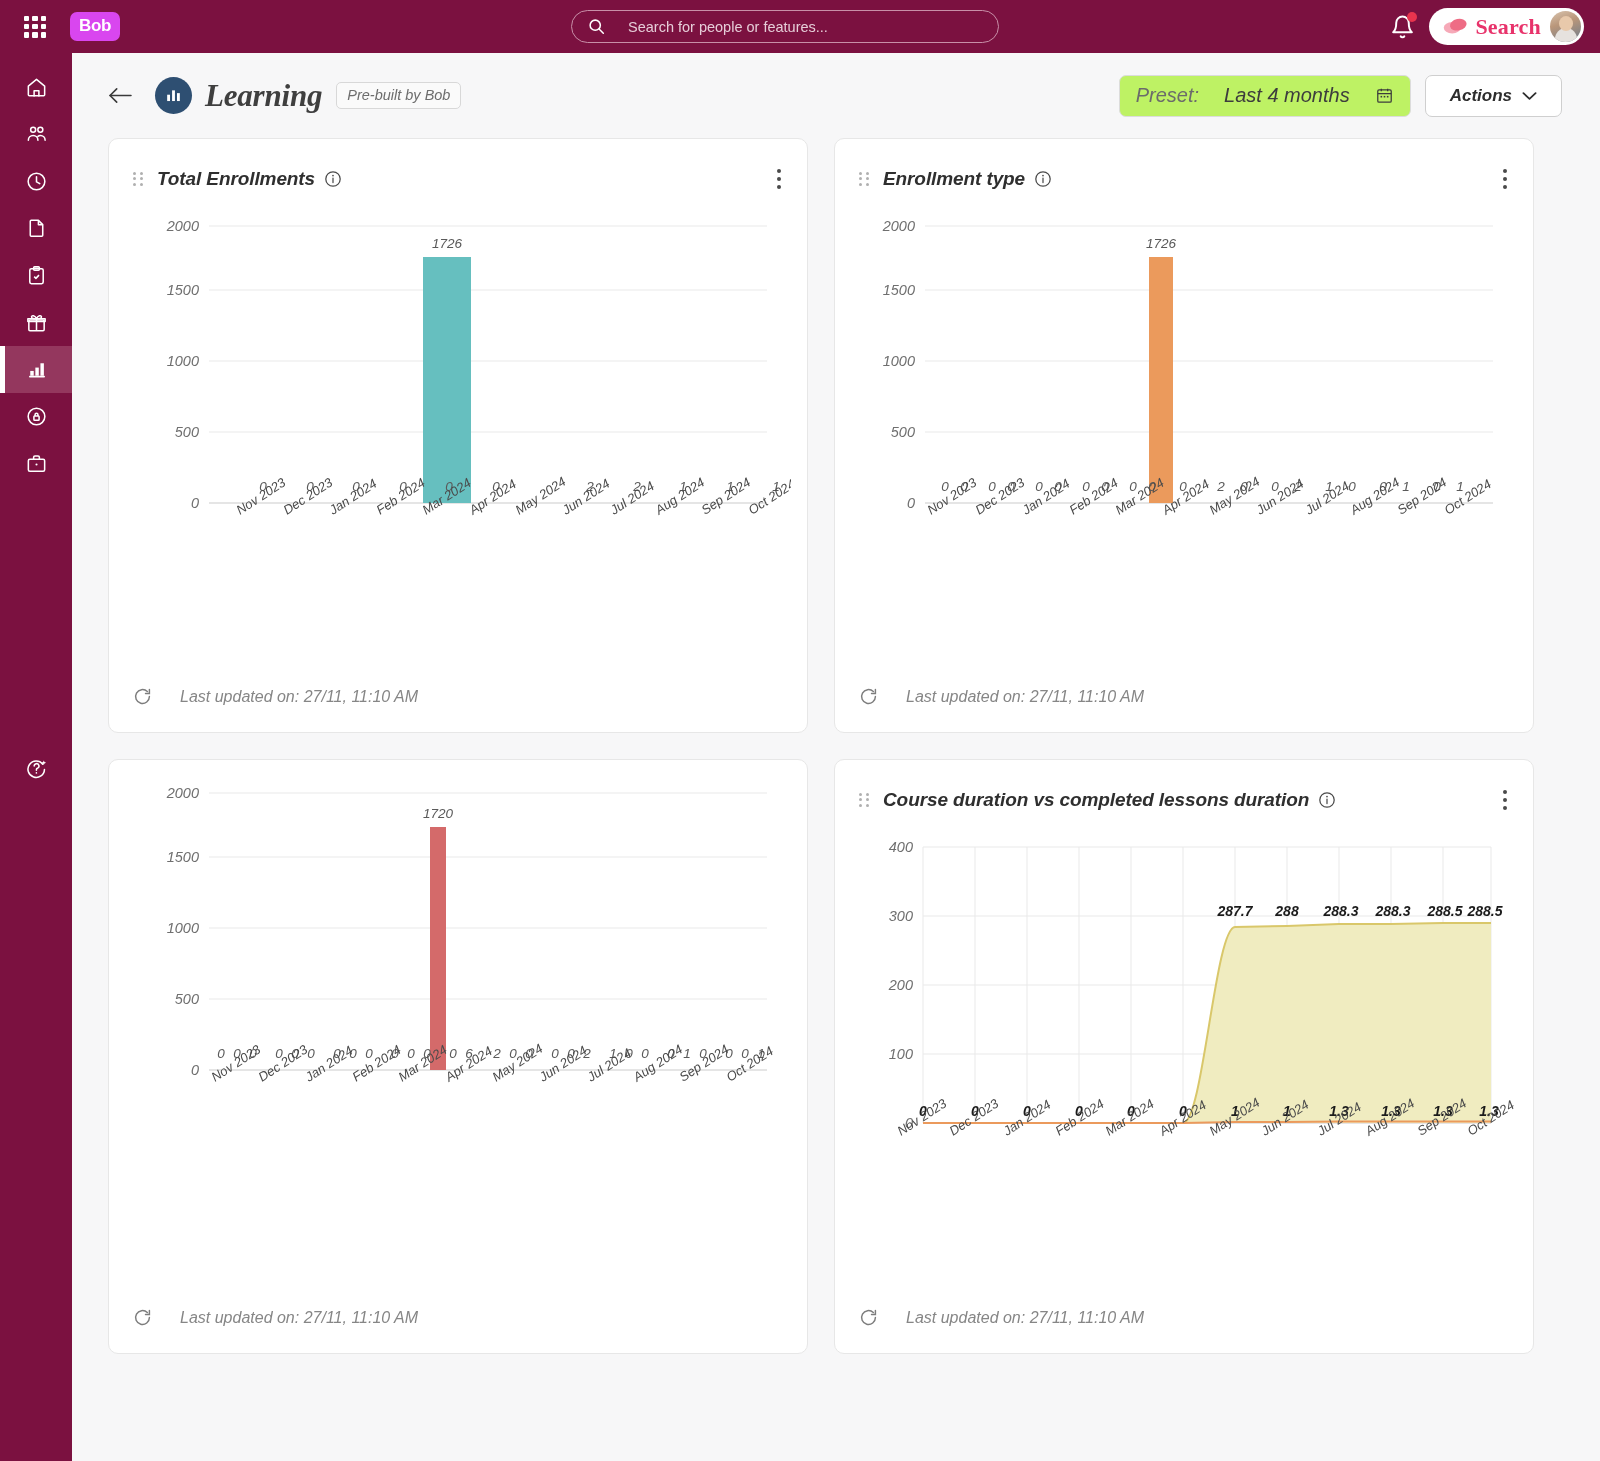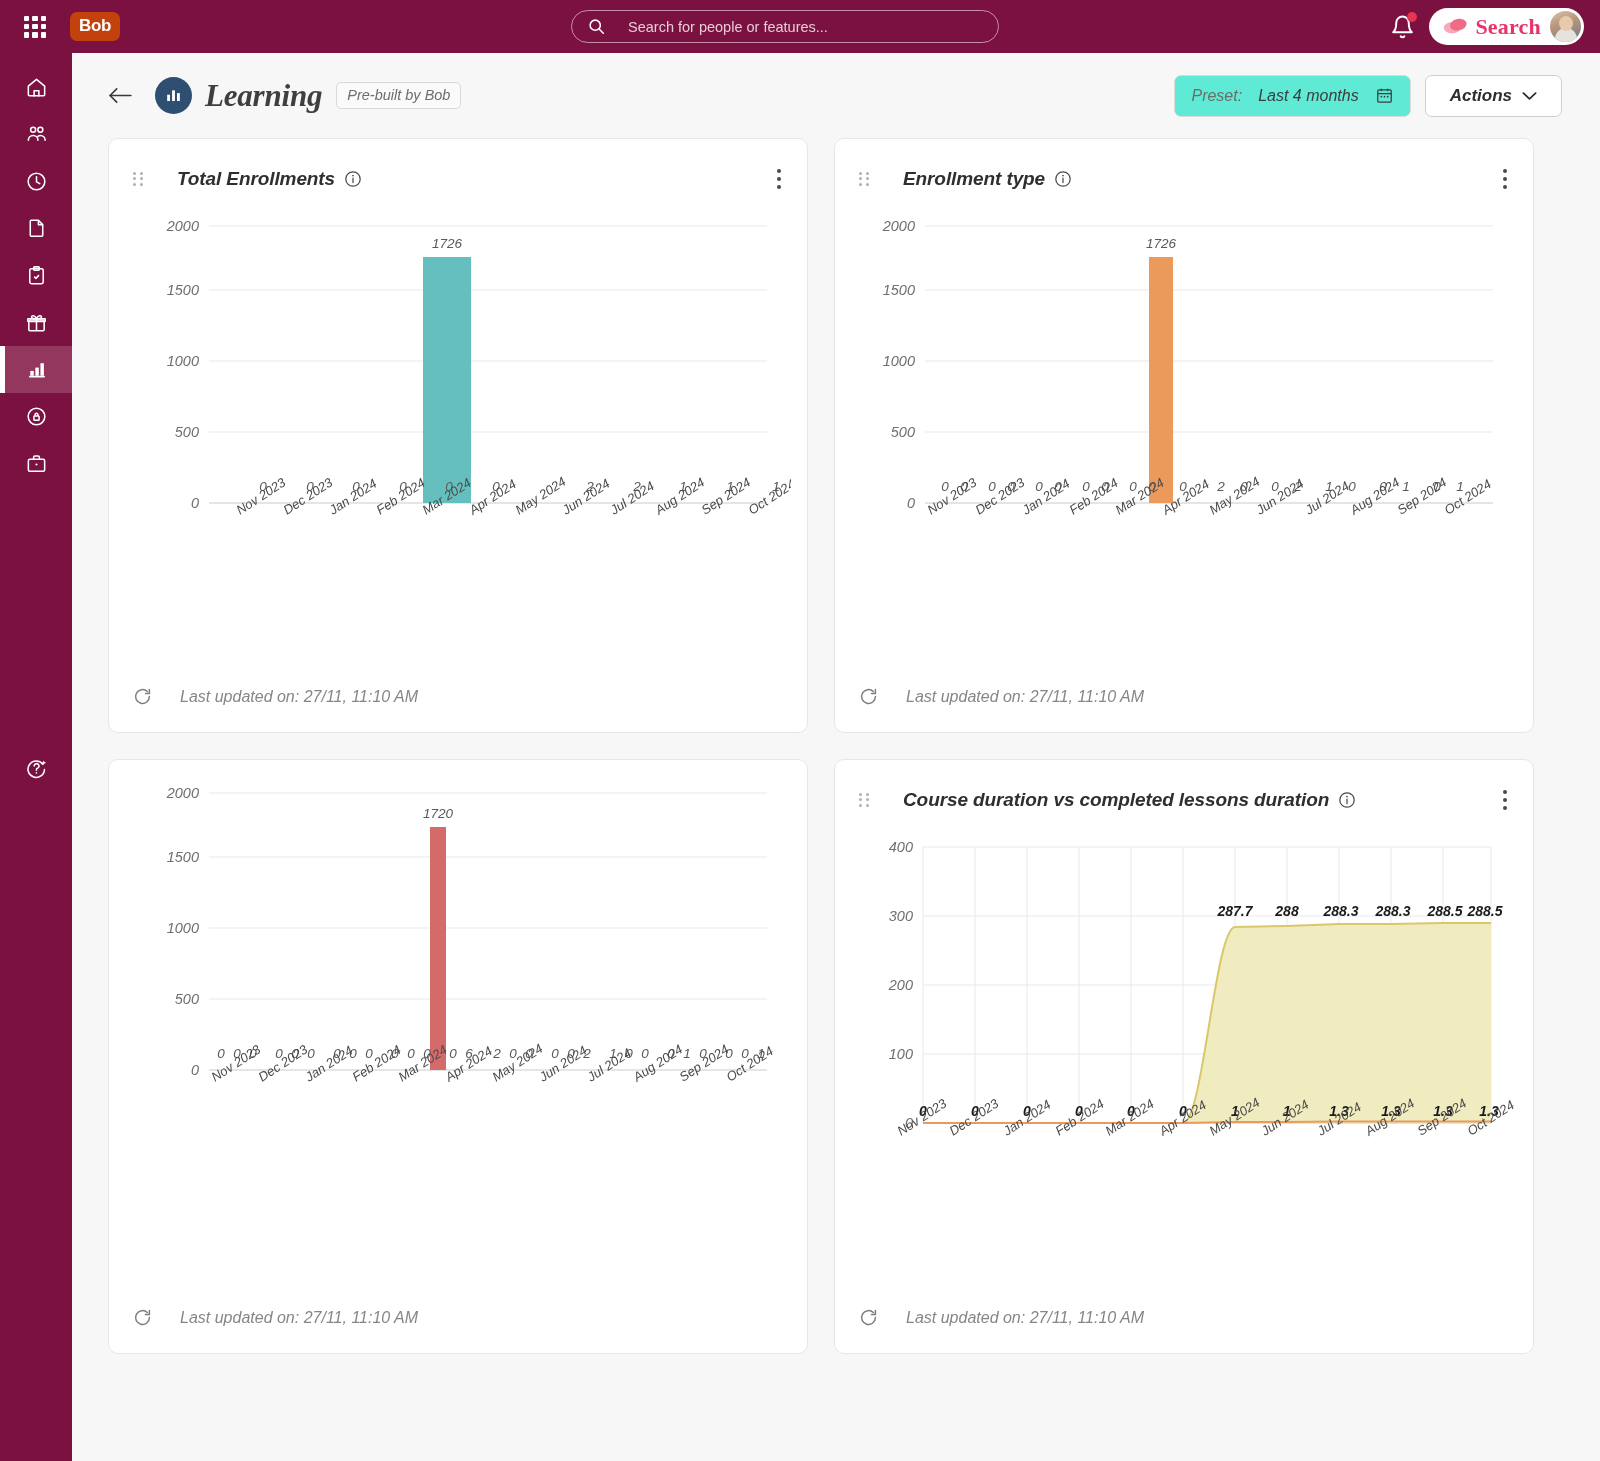--- a/index.html
+++ b/index.html
@@ -16,21 +16,21 @@
     position: absolute; top: 0; left: 0; width: 1600px; height: 53px;
     background: #7b1140; display: flex; align-items: center;
   }
   .grid-icon {
     width: 22px; height: 22px; margin-left: 24px;
     display: grid; grid-template-columns: repeat(3,1fr); grid-template-rows: repeat(3,1fr);
     gap: 3px; cursor: pointer;
   }
   .grid-icon i { background: #ffffff; border-radius: 1px; display:block; }
   .bob-logo {
-    margin-left: 24px; background: #c2410c; color: #fff;
+    margin-left: 24px; background: #d946ef; color: #fff;
     font-weight: bold; font-size: 17px; border-radius: 7px;
     padding: 4px 9px 5px; letter-spacing: -0.3px;
   }
   .search-wrap { position: absolute; left: 571px; top: 10px; width: 428px; height: 33px; }
   .search-box {
     width: 100%; height: 100%; border: 1px solid #c88fa8; border-radius: 18px;
     background: transparent; display: flex; align-items: center; padding-left: 16px;
   }
   .search-box svg { flex: none; }
   .search-input {
@@ -94,23 +94,23 @@
   .page-title {
     font-family: "Liberation Serif", serif; font-weight: bold; font-size: 31px;
     color: #3f3f3f; letter-spacing: -0.2px;
   }
   .prebuilt-badge {
     margin-left: 14px; border: 1px solid #d8d8d8; border-radius: 5px;
     padding: 4px 10px 5px; font-size: 14.5px; color: #6d6d6d; background: #fafafa; text-align: right;
   }
   .header-right { margin-left: auto; display: flex; align-items: center; gap: 14px; }
   .preset-btn {
-    background: #5eead4; border: 1px solid #dcdcdc; border-radius: 7px; height: 42px;
-    display: flex; align-items: center; padding: 0 16px; gap: 16px; cursor: pointer;
-    font-size: 16px; color: #3d3d3d;
+    background: #bef264; border: 1px solid #dcdcdc; border-radius: 7px; height: 42px;
+    display: flex; align-items: center; padding: 0 16px; gap: 25px; cursor: pointer;
+    font-size: 20px; color: #3d3d3d;
   }
   .preset-label { color: #6b6b6b; }
   .actions-btn {
     background: #fff; border: 1px solid #cfcfcf; border-radius: 7px; height: 42px;
     display: flex; align-items: center; padding: 0 24px; gap: 10px; cursor: pointer;
     font-size: 17px; font-weight: bold; color: #2d2d2d;
   }
 
   
   .grid {
@@ -120,21 +120,21 @@
   .card {
     background: #fff; border: 1px solid #e7e7e7; border-radius: 10px;
     height: 595px; display: flex; flex-direction: column; position: relative;
   }
   .card-head { display: flex; align-items: center; padding: 26px 24px 0 24px; }
   .drag-dots {
     width: 11px; height: 15px; display: grid; grid-template-columns: 1fr 1fr;
     grid-template-rows: repeat(3,1fr); gap: 2px 3px; margin-right: 13px; cursor: grab; flex:none;
   }
   .drag-dots i { width: 3px; height: 3px; border-radius: 50%; background: #b0b0b0; display:block; }
-  .card-title { font-size: 19px; font-weight: bold; color: #2f2f2f; letter-spacing: -0.1px; margin-left: 20px; }
+  .card-title { font-size: 19px; font-weight: bold; color: #2f2f2f; letter-spacing: -0.1px; }
   .info-i { margin-left: 9px; cursor: pointer; display:flex; }
   .kebab {
     margin-left: auto; width: 4px; display: flex; flex-direction: column; gap: 4px;
     cursor: pointer; padding: 4px 6px;
   }
   .kebab i { width: 4px; height: 4px; border-radius: 50%; background: #4a4a4a; display:block; }
   .card-foot {
     margin-top: auto; display: flex; align-items: flex-end; gap: 28px;
     padding: 0 24px 26px 24px; font-size: 16px; color: #868686;
   }

